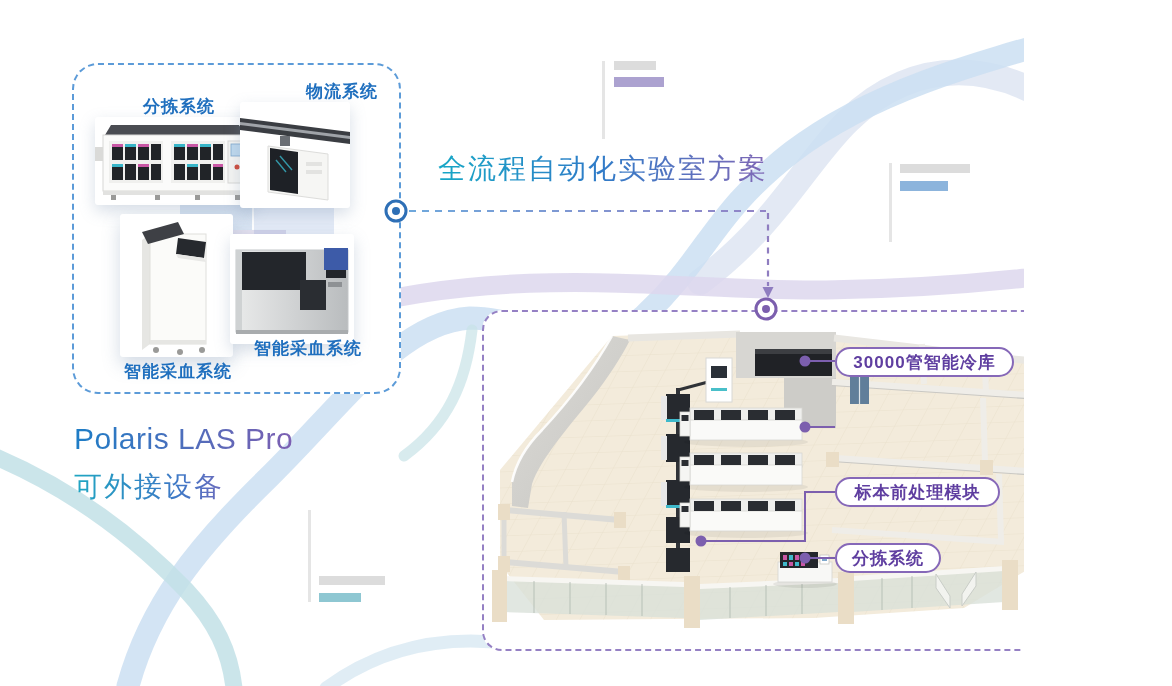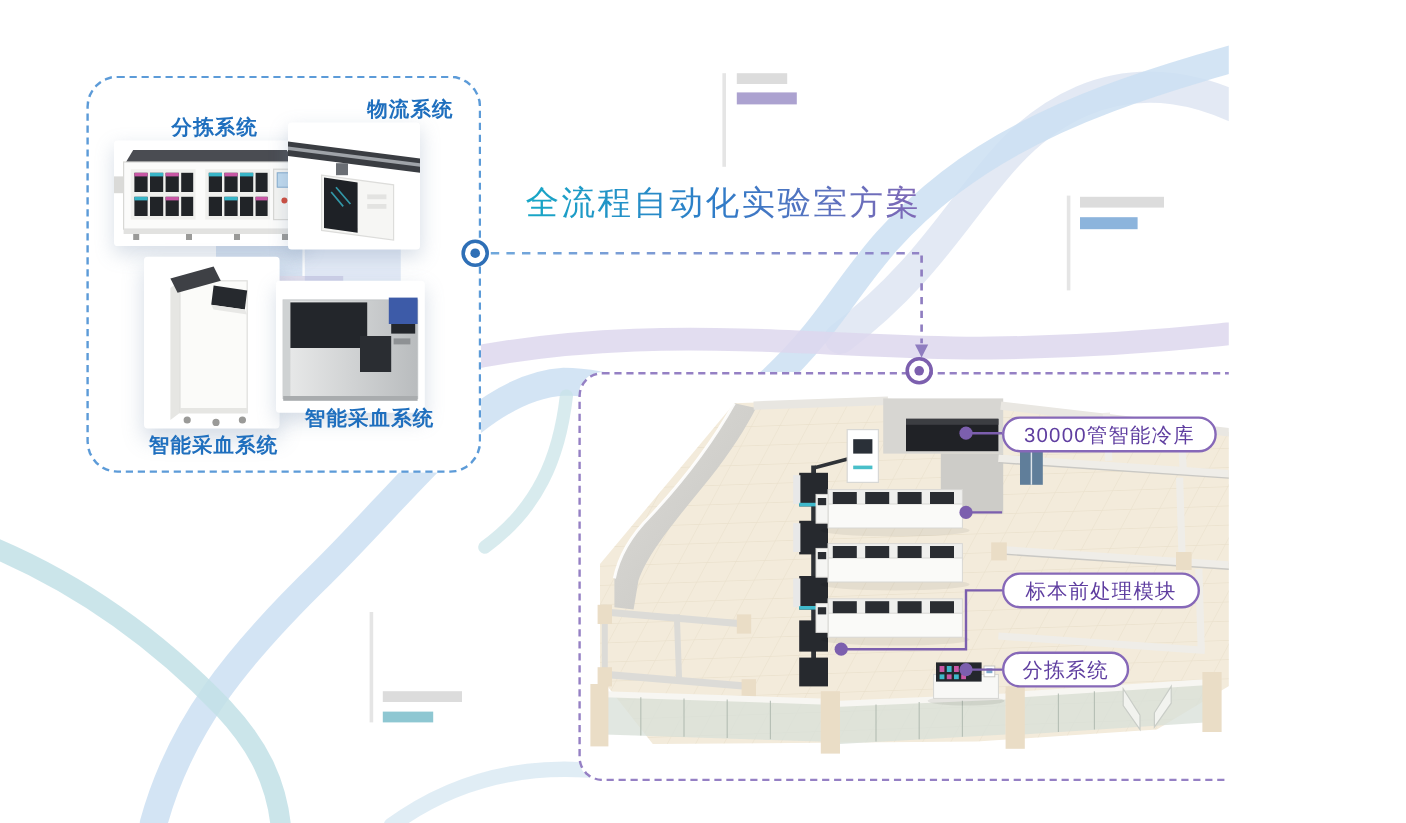--- a/index.html
+++ b/index.html
@@ -40,21 +40,21 @@
   .bar.gray{background:#dcdcdc;}
   .bar.purple{background:#aca2d0;height:10px;}
   .bar.blue{background:#8cb4dc;height:10px;}
   .bar.teal{background:#8ec7d2;}
 
   
   .case-box{position:absolute;left:482px;top:310px;width:574px;height:337px;
             border:2px dashed #9580c4;border-radius:20px;background:#ffffff;z-index:2;}
   .pill{position:absolute;display:flex;align-items:center;justify-content:center;
         background:#ffffff;border:2.5px solid #8668b8;border-radius:16px;
-        color:#5f3ea0;font-weight:normal;font-size:17px;letter-spacing:1px;
+        color:#5f3ea0;font-weight:bold;font-size:17px;letter-spacing:1px;
         white-space:nowrap;z-index:3;box-sizing:border-box;height:30px;}
 </style>
 </head>
 <body>
 
 <div class="canvas">
 
   <svg id="waves" width="1172" height="686" viewBox="0 0 1172 686">
     <path d="M 1186,248 C 1112,120 1002,42 902,84 C 818,120 804,204 700,282" fill="none" stroke="#dce3f1" stroke-width="26" stroke-linecap="round" opacity="0.8"></path>
     <path d="M 1152,14 C 1010,55 886,80 792,152 C 712,214 708,256 644,316 C 596,362 528,318 470,318 C 400,322 345,402 268,478 C 196,548 150,606 128,686" fill="none" stroke="#cbdff2" stroke-width="23" stroke-linecap="round" opacity="0.85"></path>
@@ -166,20 +166,22 @@
       </svg>
     </div>
 
     <div class="equip-label" style="left:69px;top:30px;">分拣系统</div>
     <div class="equip-label" style="left:188px;top:15px;margin-left:44px;">物流系统</div>
     <div class="equip-label" style="left:180px;top:272px;">智能采血系统</div>
     <div class="equip-label" style="left:50px;top:295px;">智能采血系统</div>
   </div>
 
   <div class="gtext title-main">全流程自动化实验室方案</div>
+  <div class="gtext brand1">Polaris LAS Pro</div>
+  <div class="gtext brand2">可外接设备</div>
 
   <div>
     <div class="vline" style="left:602px;top:61px;height:78px;"></div>
     <div class="bar gray" style="left:614px;top:61px;width:42px;"></div>
     <div class="bar purple" style="left:614px;top:77px;width:50px;"></div>
   </div>
   <div>
     <div class="vline" style="left:889px;top:163px;height:79px;"></div>
     <div class="bar gray" style="left:900px;top:164px;width:70px;"></div>
     <div class="bar blue" style="left:900px;top:181px;width:48px;"></div>

